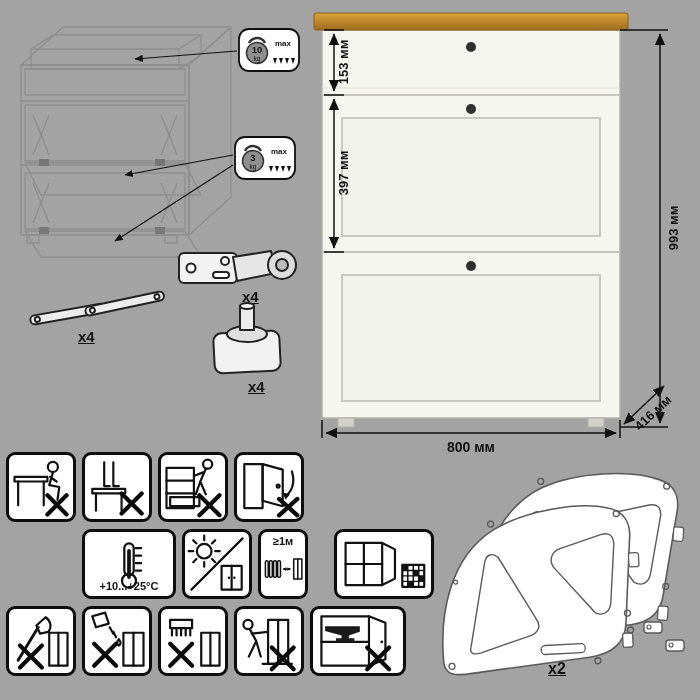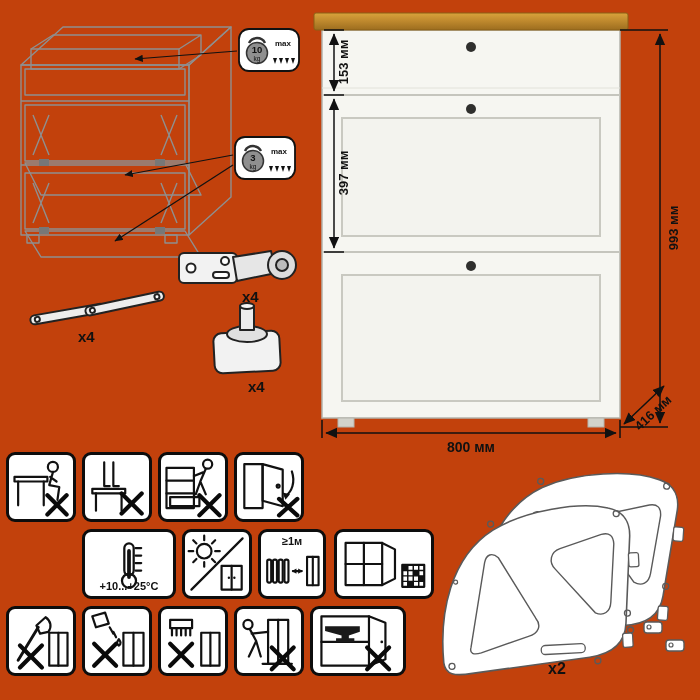--- a/index.html
+++ b/index.html
@@ -1,20 +1,20 @@
 <!DOCTYPE html>
 <html><head>
 <meta charset="utf-8">
 <style>
   * { margin:0; padding:0; box-sizing:border-box; }
   html,body { width:700px; height:700px; background:#fff; }
-  .sheet { position:relative; width:700px; height:700px; background:#c2410c;
+  .sheet { position:relative; width:700px; height:700px; background:#a3a3a3;
            font-family:"Liberation Sans", sans-serif; color:#111; overflow:hidden; }
   .abs { position:absolute; }
-  .count-label { position:absolute; font-weight:bold; font-size:15px; color:#111; }
+  .count-label { position:absolute; font-weight:bold; font-size:15px; color:#111;text-decoration:underline; }
   .pict { position:absolute; border:3px solid #0d0d0d; border-radius:9px; background:#fff; }
   .pict svg { position:absolute; left:0; top:0; width:100%; height:100%; }
   .pict-label { position:absolute; left:0; right:0; text-align:center; font-weight:bold; color:#111; }
   .lineart { stroke:#111; fill:none; stroke-width:2.4; stroke-linecap:round; stroke-linejoin:round; }
   .xmark { stroke:#0a0a0a; stroke-width:4.6; stroke-linecap:round; fill:none; }
   .wf { stroke:#8f8f8f; fill:none; stroke-width:1.4; stroke-linejoin:round; }
   .hwline { stroke:#222; stroke-width:2; stroke-linejoin:round; }
   svg text { font-family:"Liberation Sans", sans-serif; fill:#111; }
 </style>
 </head>
@@ -226,21 +226,21 @@
       <svg viewBox="0 0 70 70">
         <path class="lineart" d="M7,63 L63,7"></path>
         <circle class="lineart" cx="21" cy="21" r="8"></circle>
         <path class="lineart" d="M21,9 V4 M21,33 V38 M9,21 H4 M33,21 H38 M12.5,12.5 L9,9 M29.5,12.5 L33,9 M12.5,29.5 L9,33 M29.5,29.5 L33,33"></path>
         <rect class="lineart" x="40" y="37" width="22" height="26"></rect>
         <path class="lineart" d="M51,37 V63"></path>
         <circle cx="48" cy="50" r="1.3" fill="#111"></circle>
           <circle cx="54" cy="50" r="1.3" fill="#111"></circle>
       </svg>
     </div>
-    <div class="pict" style="left:252px;top:77px;width:68px;height:70px;">
+    <div class="pict" style="left:252px;top:77px;width:50px;height:70px;">
       <svg viewBox="0 0 70 70">
         <rect class="lineart" x="7" y="30" width="4.5" height="26" rx="2"></rect>
         <rect class="lineart" x="13.5" y="30" width="4.5" height="26" rx="2"></rect>
         <rect class="lineart" x="20" y="30" width="4.5" height="26" rx="2"></rect>
         <rect class="lineart" x="26.5" y="30" width="4.5" height="26" rx="2"></rect>
         <path class="lineart" d="M36,43 H46"></path>
         <polygon points="35,43 40,40 40,46" fill="#111"></polygon>
         <polygon points="47,43 42,40 42,46" fill="#111"></polygon>
         <rect class="lineart" x="52" y="27" width="13" height="32"></rect>
         <path class="lineart" d="M58.5,27 V59"></path>

